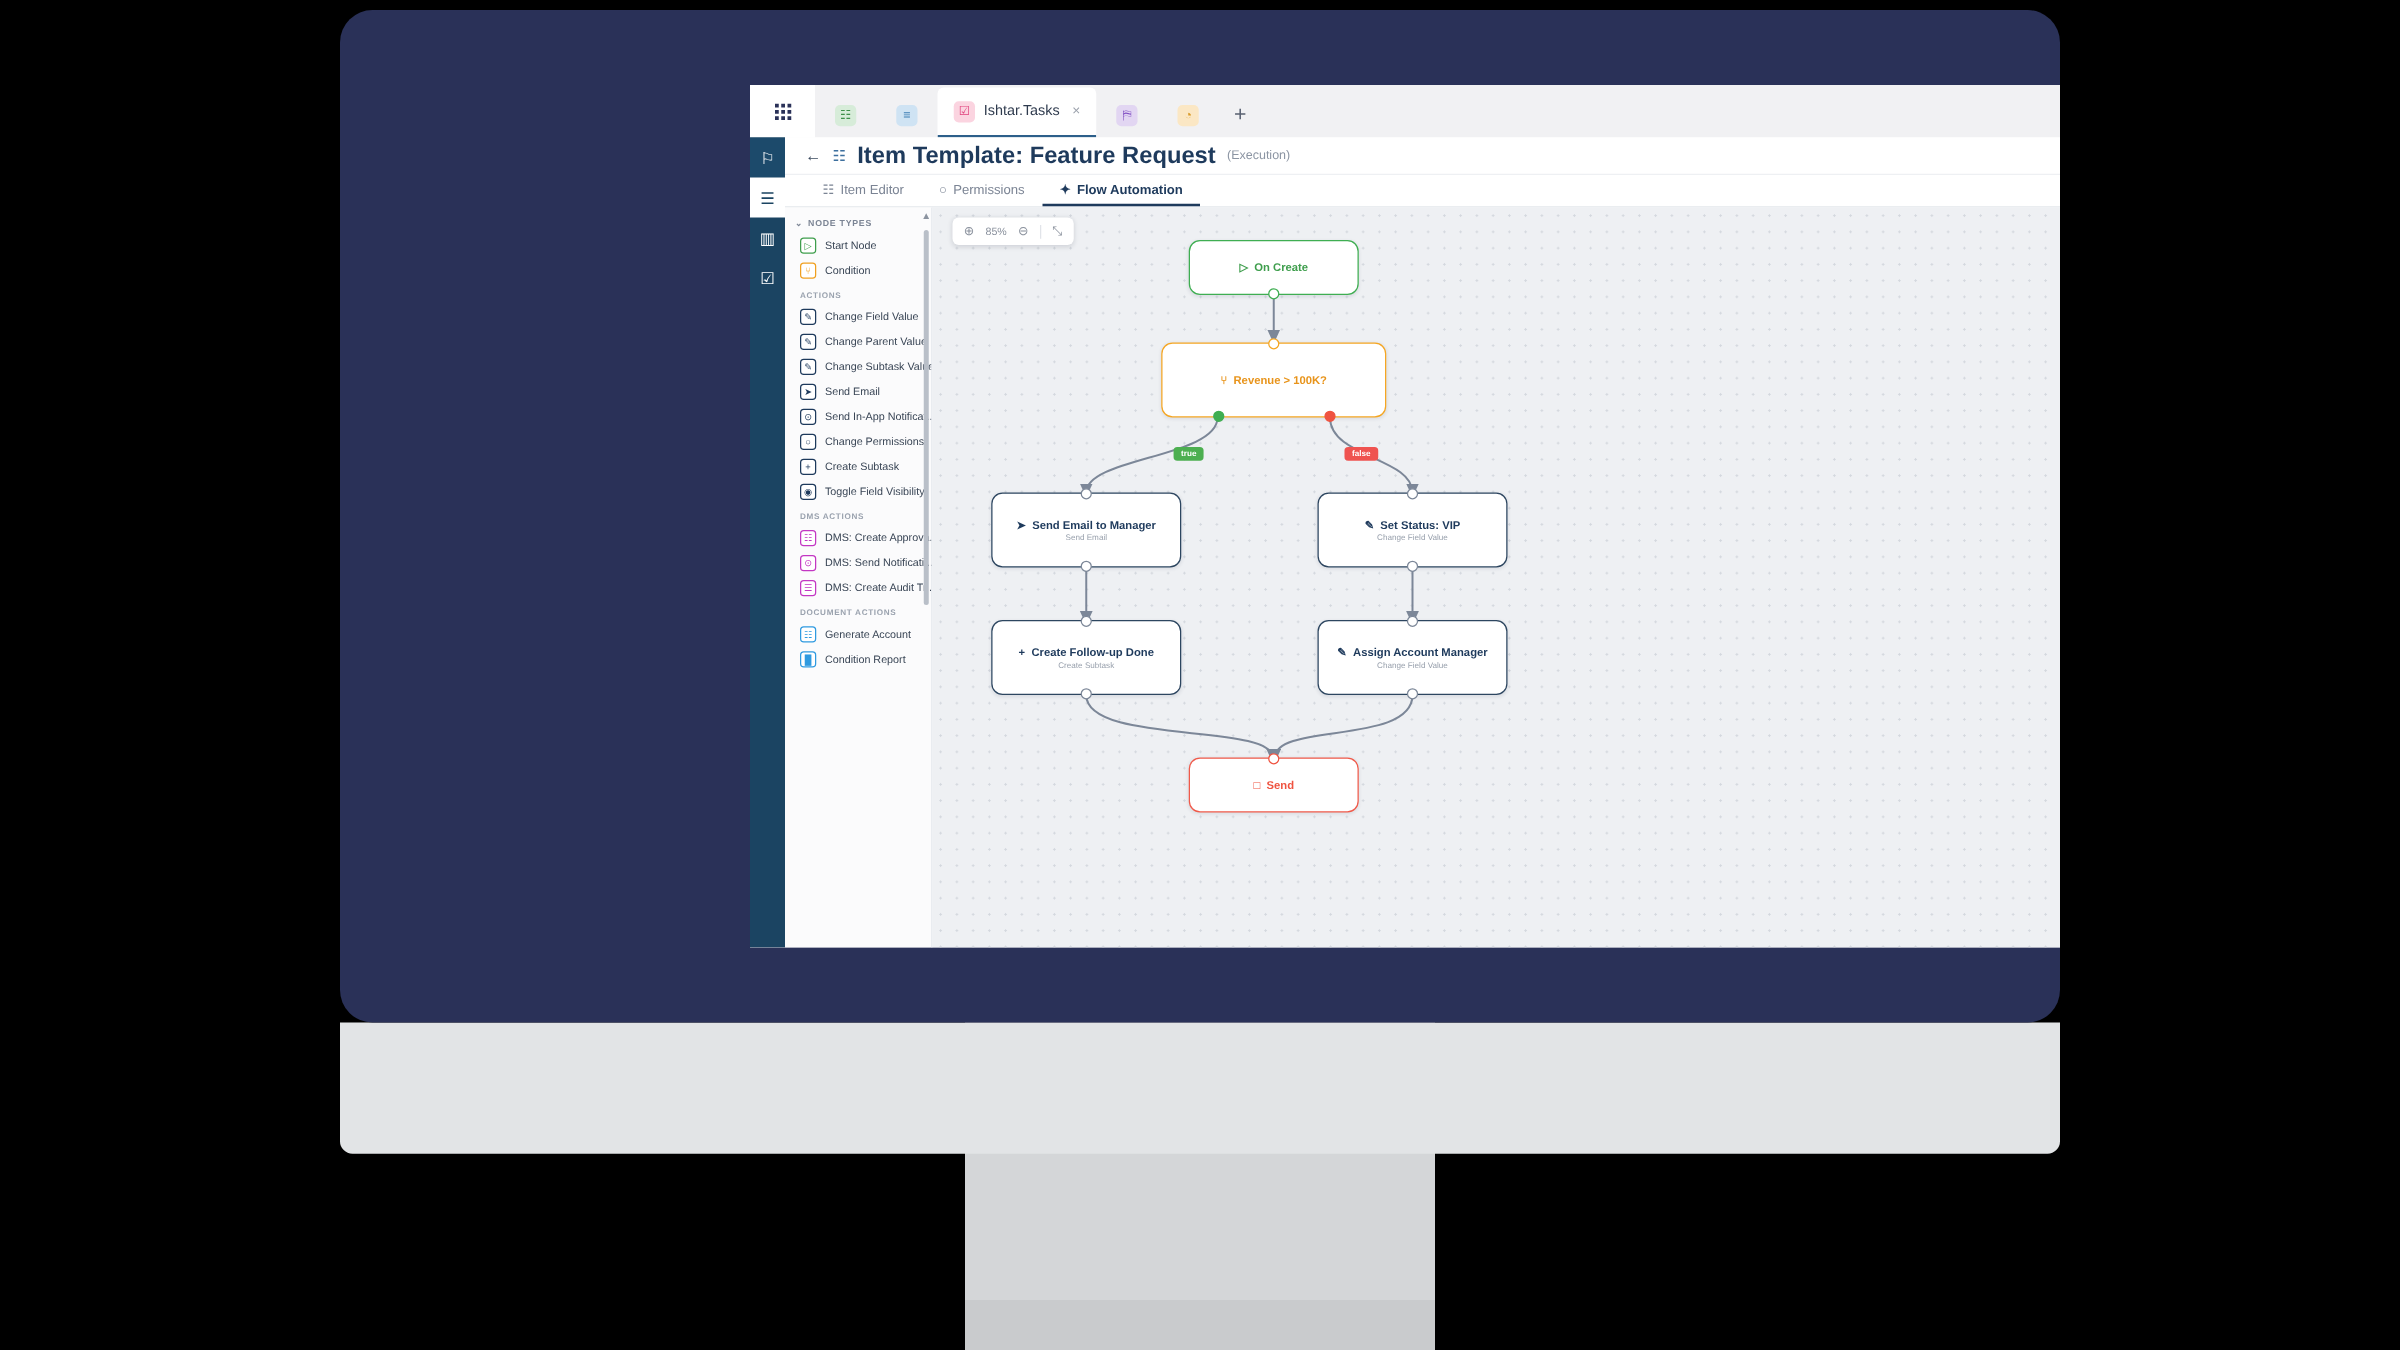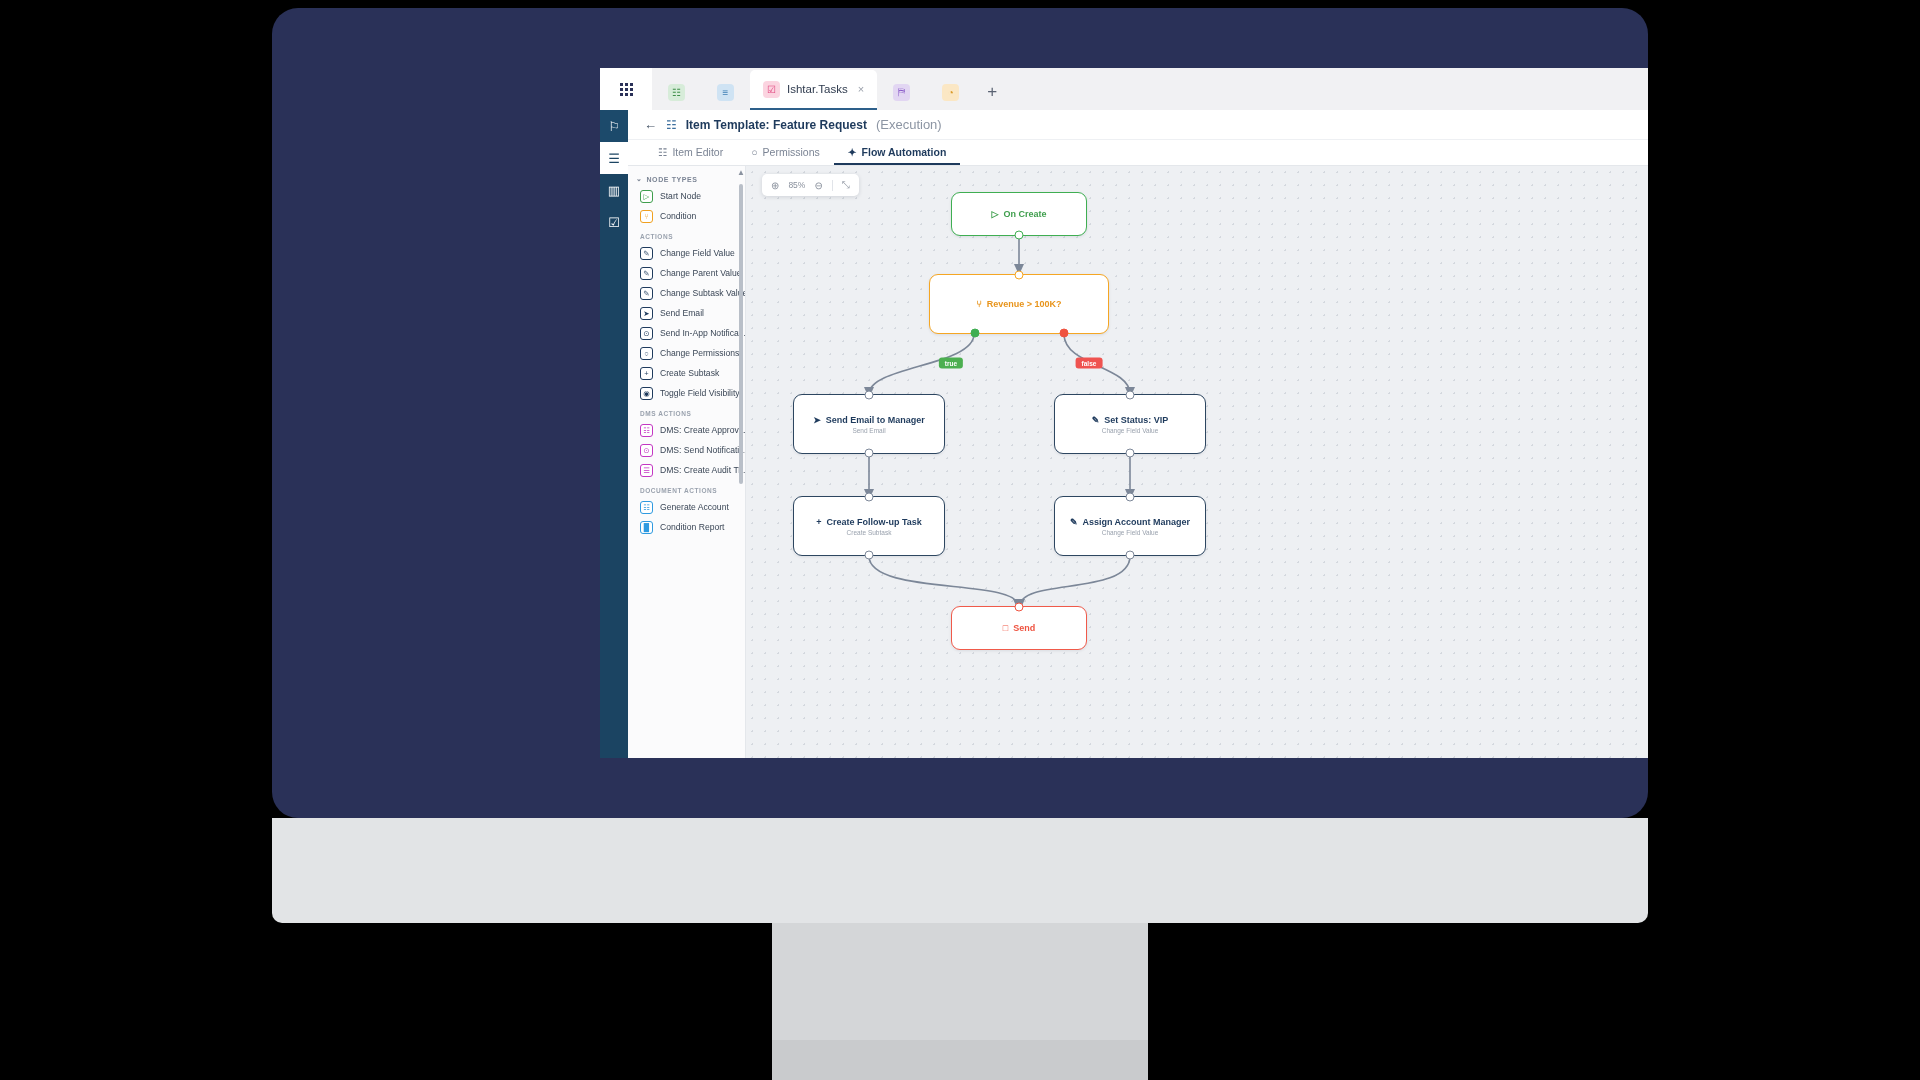--- a/index.html
+++ b/index.html
@@ -107,22 +107,22 @@
   #main-col { flex: 1; display: flex; flex-direction: column; min-width: 0; }
 
   
   #page-header {
     height: 30px; display: flex; align-items: center; gap: 9px;
     padding: 0 16px; background: #fff;
     border-bottom: 1px solid #eef0f3;
   }
   #back-arrow { color: #3b4a5e; font-size: 13px; }
   #doc-icon { color: #3d6f9e; font-size: 12px; }
-  #page-title { font-size: 12px; font-weight: bold; color: #1e3a5c; }
-  #page-subtitle { font-size: 13px; color: #8c95a3; }
+  #page-title { font-size: 19px; font-weight: bold; color: #1e3a5c; }
+  #page-subtitle { font-size: 10px; color: #8c95a3; }
 
   
   #section-tabs {
     height: 26px; display: flex; align-items: stretch; gap: 0;
     padding: 0 16px; background: #fff;
     border-bottom: 1px solid #e4e7eb;
   }
   .sec-tab {
     display: flex; align-items: center; gap: 5px;
     padding: 0 14px; font-size: 10.5px; color: #7b8494;
@@ -474,21 +474,21 @@
                 <span>Set Status: VIP</span>
               </div>
               <div class="node-sub">Change Field Value</div>
               <span class="handle h-top"></span>
               <span class="handle h-bot"></span>
             </div>
 
             <div class="node" style="left:47px; top:330px; width:152px; height:60px;">
               <div class="node-title">
                 <span>+</span>
-                <span>Create Follow-up Task</span>
+                <span>Create Follow-up Done</span>
               </div>
               <div class="node-sub">Create Subtask</div>
               <span class="handle h-top"></span>
               <span class="handle h-bot"></span>
             </div>
 
             <div class="node" style="left:308px; top:330px; width:152px; height:60px;">
               <div class="node-title">
                 <span>✎</span>
                 <span>Assign Account Manager</span>

